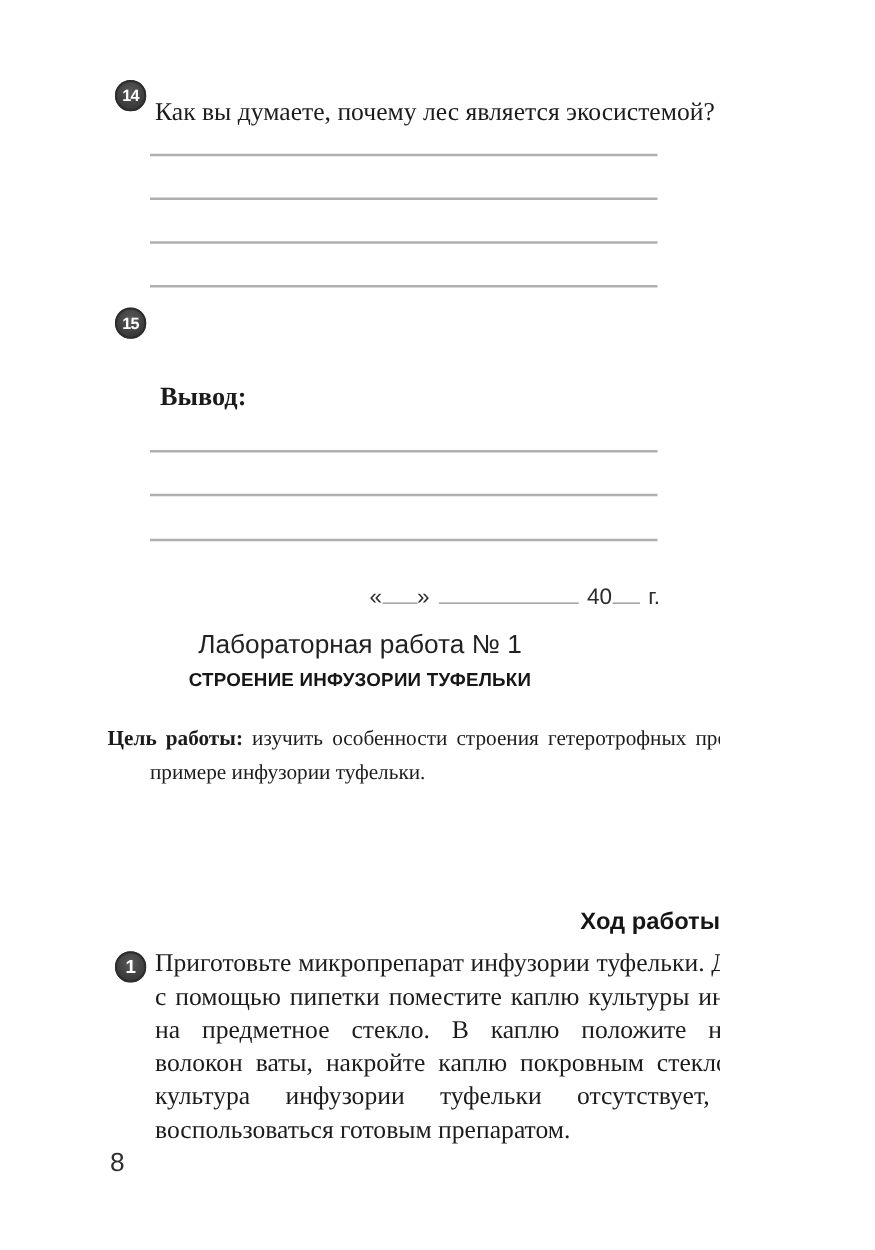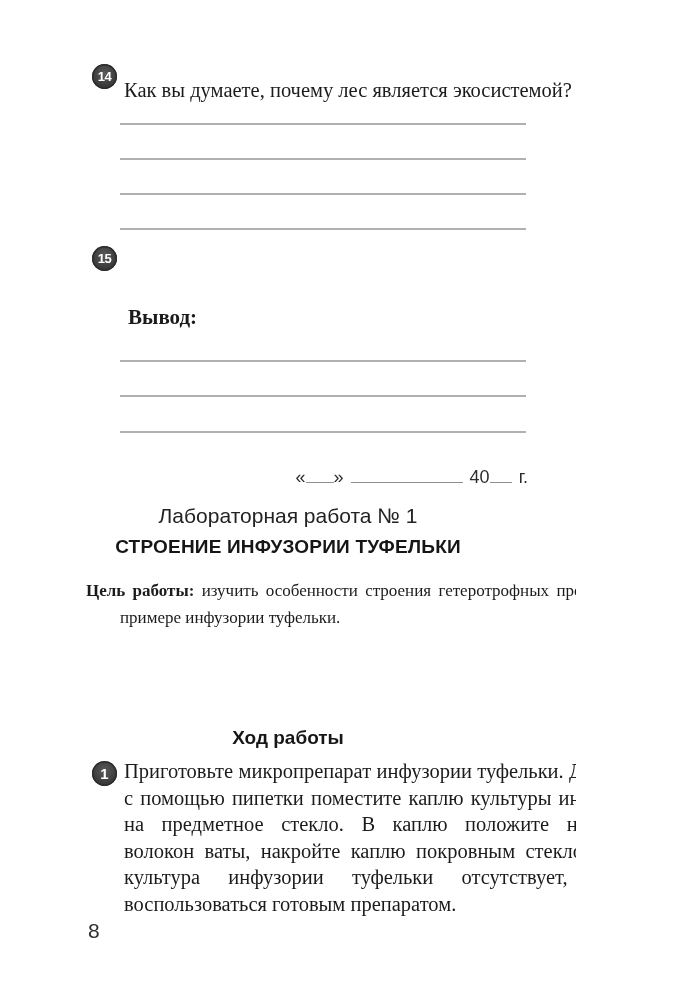--- a/index.html
+++ b/index.html
@@ -90,42 +90,42 @@
     text-align: center;
     font-family: "Liberation Sans", sans-serif;
     font-size: 21px;
     color: #222222;
   }
   .lab-title {
     left: 0; right: 0;
     text-align: center;
     font-family: "Liberation Sans", sans-serif;
     font-weight: bold;
-    font-size: 19px;
+    font-size: 15px;
     color: #161616;
     letter-spacing: 0.2px;
   }
 
   .hang-para {
     left: 0;
     width: 700px;
     box-sizing: border-box;
     padding-left: 120px;
     padding-right: 46px;
     text-indent: -34px;
     font-size: 17px;
     line-height: 27px;
     text-align: justify;
     hyphens: manual;
   }
   .hang-para .bold-label { font-weight: bold; }
 
   .procedure-heading {
     left: 0; right: 0;
-    text-align: center;
+    text-align: right;
     font-family: "Liberation Sans", sans-serif;
     font-weight: bold;
     font-size: 19px;
     color: #161616;
   }
 
   .step-text {
     margin-left: 124px;
     margin-right: 46px;
     font-size: 20.5px;

